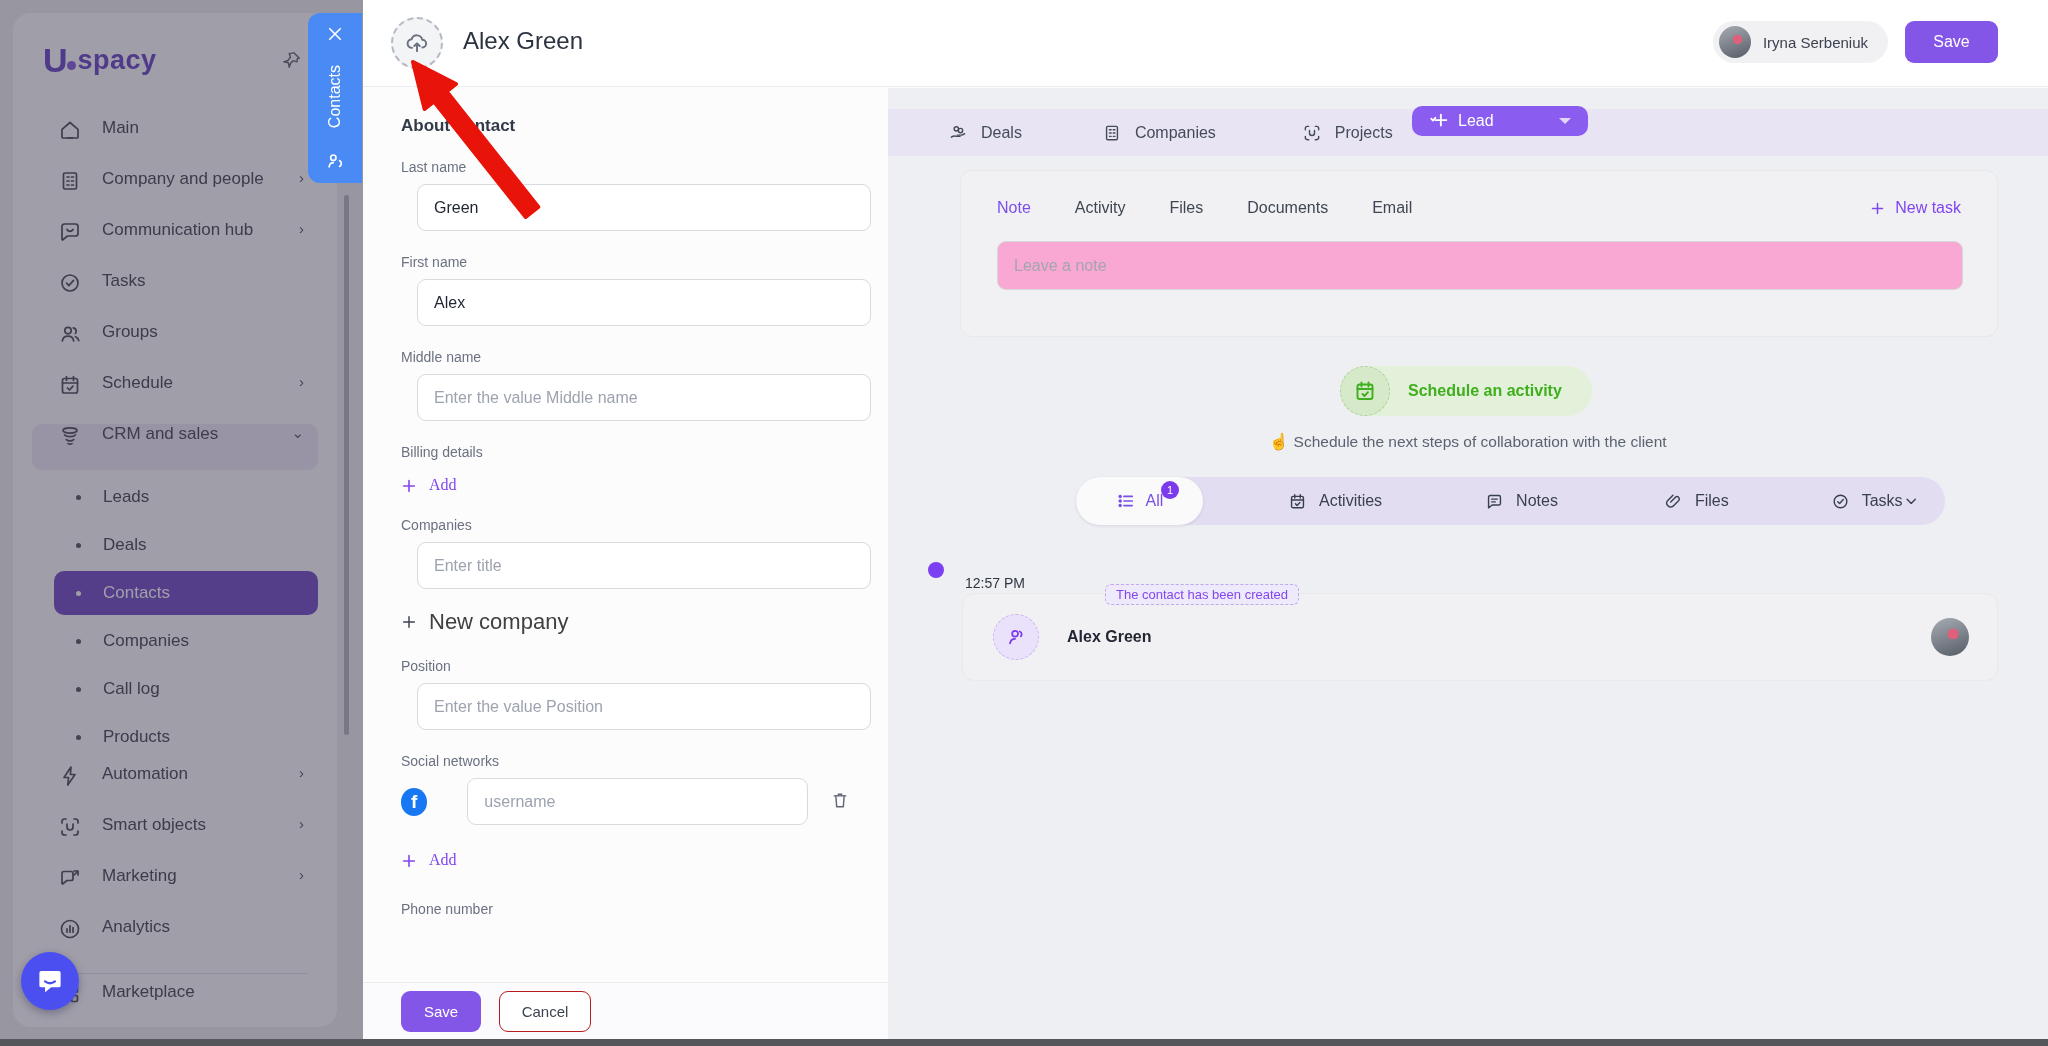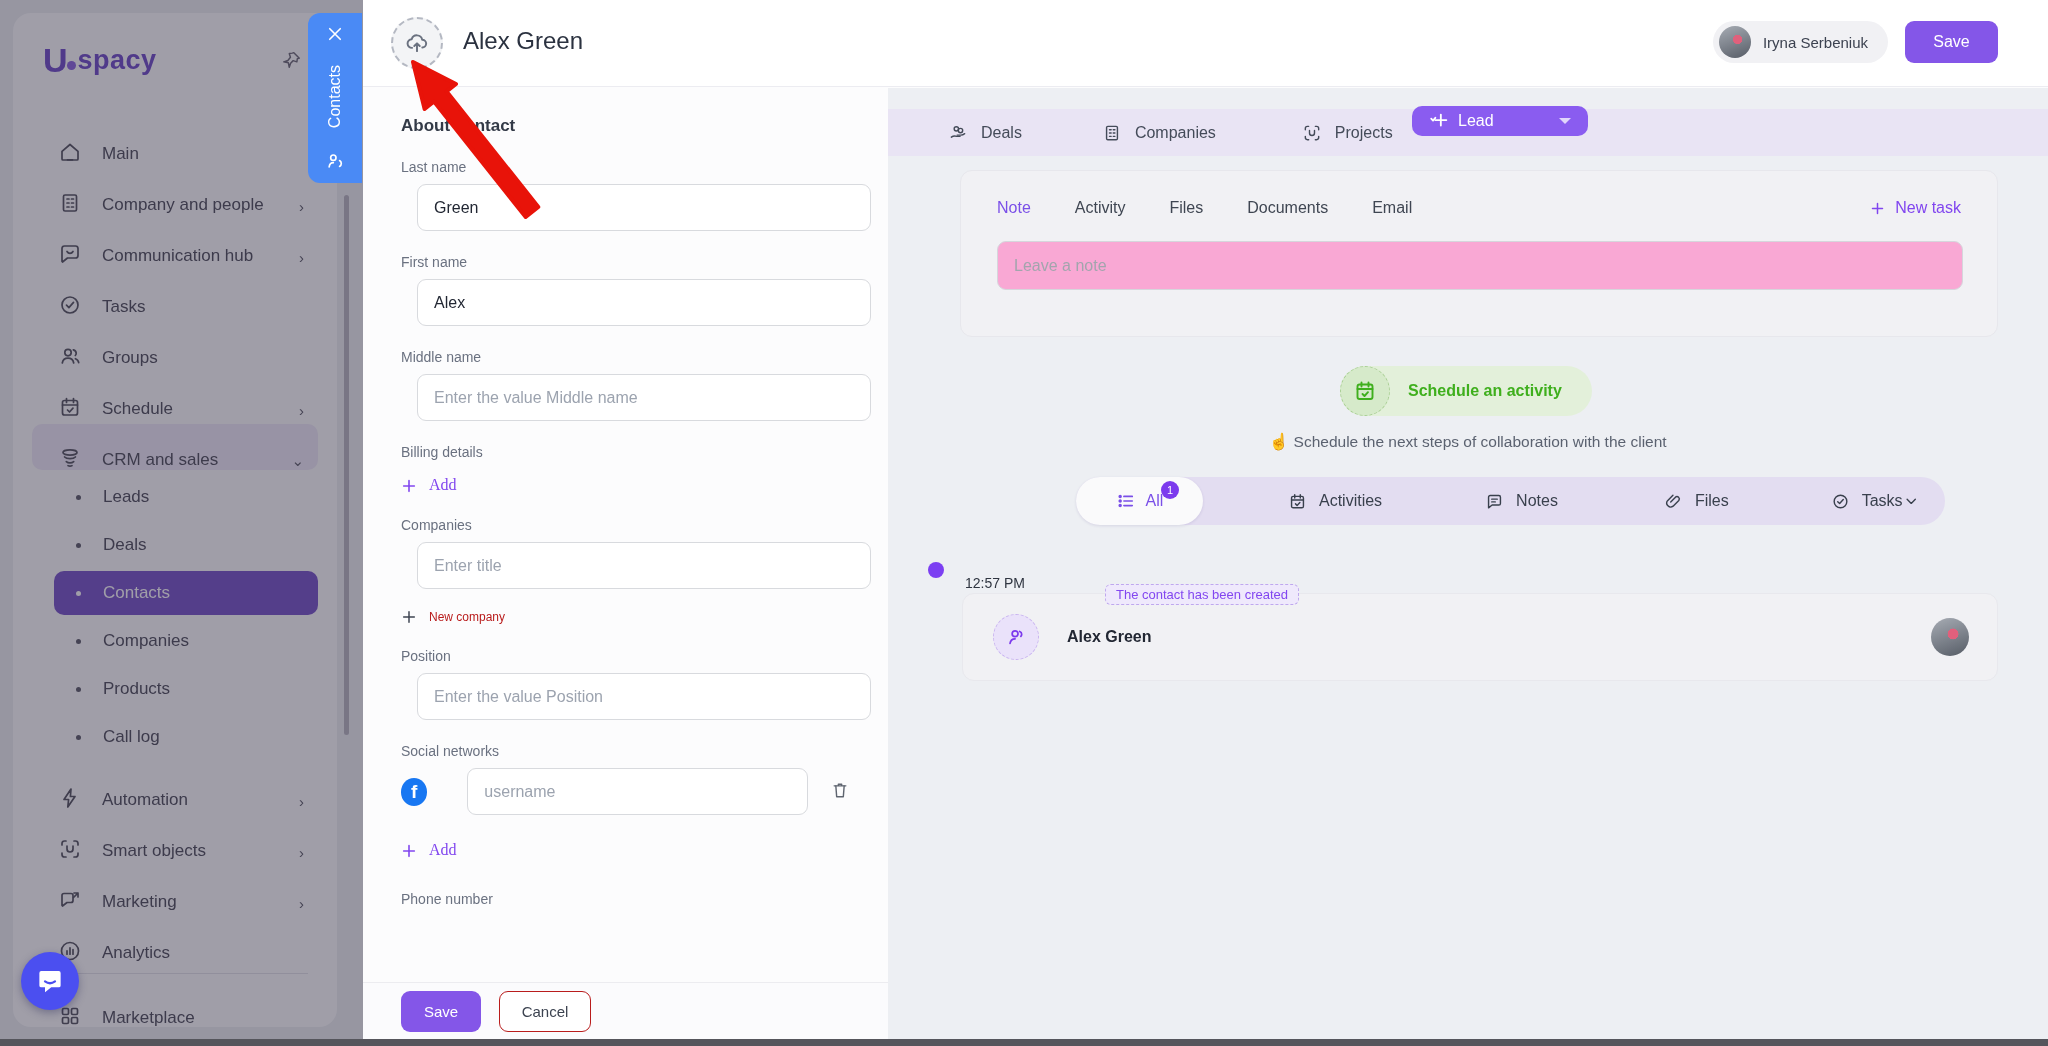--- a/index.html
+++ b/index.html
@@ -9,21 +9,21 @@
 
   
   .sidebar-card { position:absolute; left:13px; top:13px; width:324px; height:1014px;
     background:#ffffff; border-radius:18px; overflow:hidden; }
   .logo-row { display:flex; align-items:center; padding:28px 26px 10px 30px; }
   .logo-u { font-size:34px; font-weight:bold; color:#6d49c8; letter-spacing:-2px; }
   .logo-dot { width:9px; height:9px; background:#8a63e0; border-radius:50%; margin:10px 2px 0 1px; }
   .logo-text { font-size:27px; font-weight:bold; color:#6d49c8; letter-spacing:.5px; }
   .pin-wrap { position:absolute; right:34px; top:36px; }
   .nav { position:absolute; top:100px; left:13px; right:13px; }
-  .nav-item { display:flex; align-items:flex-end; height:46px; margin:5px 6px; padding:0 14px 0 26px;
+  .nav-item { display:flex; align-items:flex-start; height:46px; margin:5px 6px; padding:0 14px 0 26px;
     border-radius:10px; color:#4b4b58; font-size:17px; cursor:pointer; }
   .nav-item svg { flex:0 0 24px; margin-right:20px; }
   .nav-item .lbl { flex:1; }
   .nav-item .chev { color:#5a5a66; font-size:15px; }
   .nav-item.hl { background:#f1ecf9; }
   .nav-sub { display:flex; align-items:center; height:44px; margin:4px 6px 4px 28px; padding-left:22px;
     border-radius:10px; color:#4b4b58; font-size:17px; }
   .nav-sub .dot { width:5px; height:5px; border-radius:50%; background:#5a5a66; margin-right:22px; }
   .nav-sub.sel { background:#7550c8; color:#ffffff; }
   .nav-sub.sel .dot { background:#ffffff; }
@@ -64,21 +64,21 @@
   
   .form-col { position:absolute; left:0; top:88px; width:525px; height:952px; background:#fcfcfd; }
   .form-inner { padding:28px 38px 0 38px; }
   .form-h { font-size:17px; font-weight:bold; color:#333a47; }
   .f-label { font-size:14px; color:#6a7180; margin-top:23px; margin-bottom:9px; }
   .f-input { width:454px; height:47px; border:1px solid #d8dade; border-radius:9px; background:#ffffff;
     padding:0 16px; font-size:16px; color:#222733; font-family:"Liberation Sans",sans-serif;margin-left:16px; }
   .f-input::placeholder { color:#9ca3af; }
   .add-link { display:flex; align-items:flex-end; color:#8146ef; font-size:16px; margin-top:16px; cursor:pointer;font-family:Liberation Serif, serif; }
   .add-link svg { margin-right:12px; }
-  .newco-link { display:flex; align-items:center; color:#b91c1c; font-size:12px; margin-top:20px; cursor:pointer; }
+  .newco-link { display:flex; align-items:center; color:#404040; font-size:22px; margin-top:20px; cursor:pointer; }
   .newco-link svg { margin-right:12px; }
   .social-row { display:flex; align-items:center; margin-top:4px; }
   .fb-badge { width:28px; height:28px; border-radius:50%; background:#1877f2; color:#fff; display:flex;
     align-items:center; justify-content:center; font-weight:bold; font-size:19px; margin-right:24px; }
   .social-input { width:360px; }
   .trash-wrap { margin-left:22px; cursor:pointer; }
   .form-footer { position:absolute; left:0; bottom:0; width:525px; height:58px; background:#fbfbfd;
     border-top:1px solid #ececf0; display:flex; align-items:center; padding-left:38px; gap:18px; }
   .footer-save { width:80px; height:41px; font-size:15px; }
   .btn-cancel { width:92px; height:41px; background:#ffffff; border:1px solid #b91c1c; border-radius:9px;
@@ -227,25 +227,25 @@
       <div class="nav-sub sel">
         <span class="dot"></span>
         <span>Contacts</span>
       </div>
       <div class="nav-sub">
         <span class="dot"></span>
         <span>Companies</span>
       </div>
       <div class="nav-sub">
         <span class="dot"></span>
-        <span>Products</span>
+        <span>Call log</span>
       </div>
       <div class="nav-sub">
         <span class="dot"></span>
-        <span>Call log</span>
+        <span>Products</span>
       </div>
       <div class="nav-item">
         <svg width="24" height="24" viewBox="0 0 24 24" fill="none" stroke="#50505c" stroke-width="1.7" stroke-linecap="round" stroke-linejoin="round">
             <path d="M13 3L6 13.5h4.6L9.8 21l7.2-10.5h-4.6L13 3z"></path>
           </svg>
         <span class="lbl">Automation</span>
         <span class="chev">›</span>
       </div>
       <div class="nav-item">
         <svg width="24" height="24" viewBox="0 0 24 24" fill="none" stroke="#50505c" stroke-width="1.7" stroke-linecap="round" stroke-linejoin="round">

